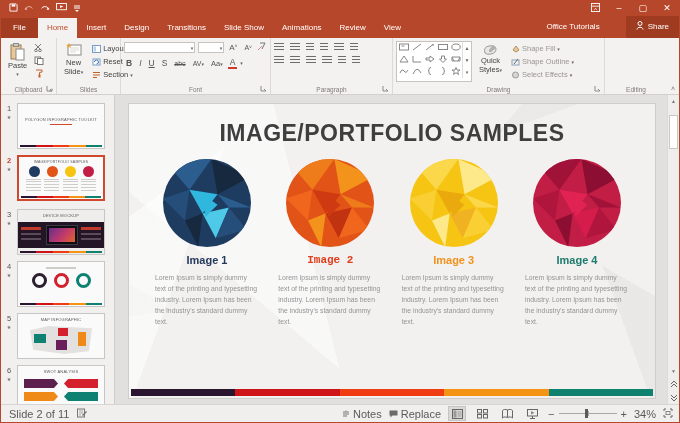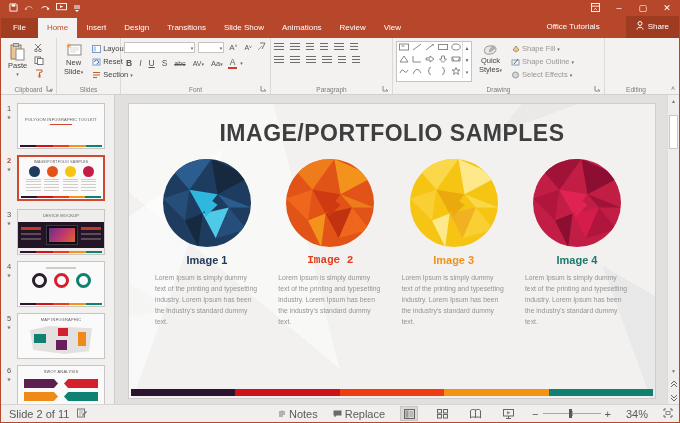--- a/index.html
+++ b/index.html
@@ -92,21 +92,21 @@
              display:flex; flex-direction:column; align-items:center; }
   .vs-arrow { height:12px; width:100%; display:flex; align-items:center; justify-content:center; font-size:5px; color:#777; }
   .vs-track { flex:1; width:100%; position:relative; }
   .vs-thumb { position:absolute; top:8px; left:1px; right:1px; height:34px; background:#fff; border:1px solid #cbc9c7; }
   .vs-nav { height:14px; width:100%; display:flex; align-items:center; justify-content:center; color:#666; }
 
   
   .statusbar { position:absolute; left:0; bottom:0; width:100%; height:18px; background:#f1efee; border-top:1px solid #d8d6d4;
                display:flex; align-items:center; font-size:11px; color:#5a5a5a; }
   .sb-left { display:flex; align-items:center; gap:8px; padding-left:8px; }
-  .sb-right { margin-left:auto; display:flex; align-items:center; gap:15px; padding-right:6px; }
+  .sb-right { margin-left:auto; display:flex; align-items:center; gap:7px; padding-right:6px; }
   .sb-item { display:flex; align-items:center; gap:3px; }
   .viewbtn { width:18px; height:15px; display:flex; align-items:center; justify-content:center; }
   .viewbtn.selected { background:#dbd9d7; border:1px solid #c6c4c2; }
   .zoom-slider { display:flex; align-items:center; gap:4px; }
   .z-track { position:relative; width:58px; height:1px; background:#a9a7a5; }
   .z-thumb { position:absolute; left:45%; top:-4px; width:3px; height:9px; background:#5a5a5a; }
   .z-mid { position:absolute; left:50%; top:-2px; width:1px; height:5px; background:#a9a7a5; }
 </style>
 </head>
 <body>

